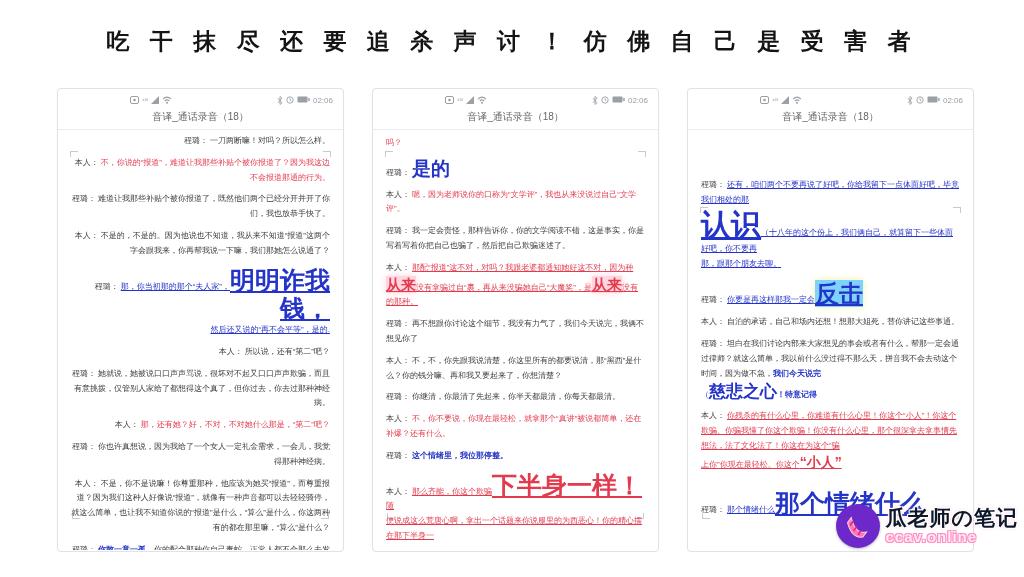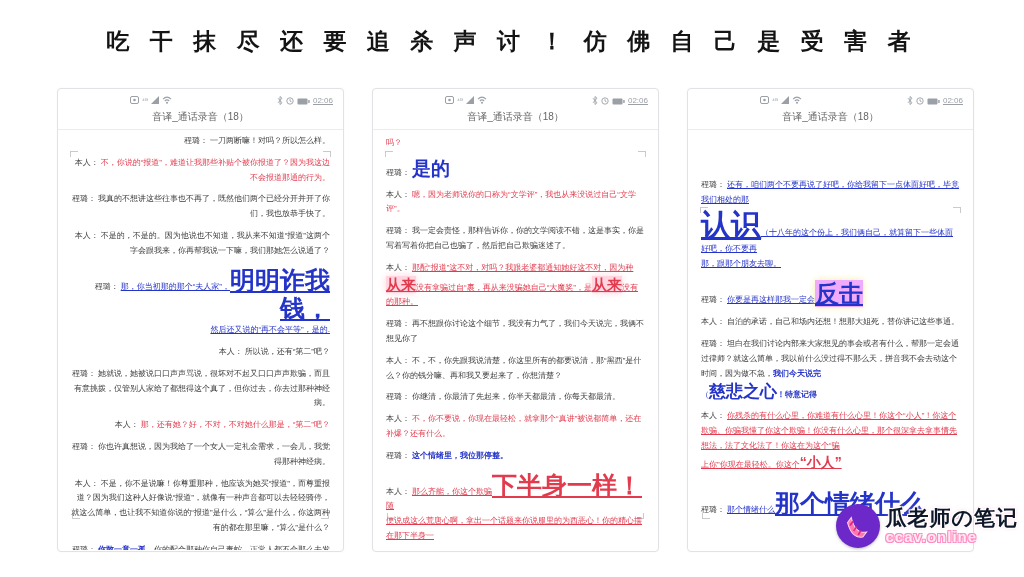--- a/index.html
+++ b/index.html
@@ -11,21 +11,21 @@
     letter-spacing:7px; color:#141414; }
 
   .phones { position:absolute; top:88px; left:57px; display:flex; gap:28px; }
 
   .phone { width:287px; height:464px; background:#fff; border:1px solid #e2e2e6;
     border-radius:4px; position:relative; overflow:hidden; box-shadow:0 0 2px rgba(0,0,0,.04); }
 
   .statusbar { height:18px; display:flex; align-items:center; padding:4px 10px 0 10px;
     color:#9aa0a6; font-size:8px; }
   .sb-left { display:flex; align-items:center; gap:3px; margin-left:62px; }
-  .sb-right { display:flex; align-items:flex-end; gap:3px; margin-left:auto;text-decoration:underline; }
+  .sb-right { display:flex; align-items:flex-start; gap:3px; margin-left:auto; }
   .sb-ic { display:inline-flex; }
   .sb-4g { font-size:6.5px; letter-spacing:0; }
   .sb-time { font-size:8px; color:#9aa0a6; }
 
   .page-title { text-align:center; font-size:10px; color:#666; padding:3px 0 5px 0; }
   .divider { height:1px; background:#ececf0; width:100%; }
 
   .content { padding:14px 13px 0 13px; font-size:8px; line-height:1.85; color:#3c3c3c;
     position:relative; height:calc(464px - 44px); overflow:hidden; }
 
@@ -109,21 +109,21 @@
       </div>
       <div class="page-title">音译_通话录音（18）</div>
       <div class="divider"></div>
       <span class="crop tl"></span>
       <span class="crop tr"></span>
       <span class="crop bl"></span>
       <span class="crop br"></span>
       <div class="content" style="padding-top: 4px; text-align: right;">
           <p class="msg"><span class="spk">程璐：</span><span class="seg c-k">一刀两断嘛！对吗？所以怎么样。</span></p>
           <p class="msg"><span class="spk">本人：</span><span class="seg c-r">不，你说的“报道”，难道让我那些补贴个被你报道了？因为我这边不会报道那通的行为。</span></p>
-          <p class="msg"><span class="spk">程璐：</span><span class="seg c-k">我真的不想讲这些往事也不再了，既然他们两个已经分开并开了你们，我也放恭手快了。</span></p>
+          <p class="msg"><span class="spk">程璐：</span><span class="seg c-k">难道让我那些补贴个被你报道了，既然他们两个已经分开并开了你们，我也放恭手快了。</span></p>
           <p class="msg"><span class="spk">本人：</span><span class="seg c-k">不是的，不是的。因为他说也不知道，我从来不知道“报道”这两个字会跟我来，你再帮我说一下嘛，我们那她怎么说通了？</span></p>
           <p class="msg"><span class="spk">程璐：</span><span class="seg c-b u">那，你当初那的那个“夫人家”，</span><span class="seg c-b u bd" style="font-size: 25px; line-height: 1.15;">明明诈我钱，</span><br><span class="seg c-b u">然后还又说的“再不会平等”，是的.</span></p>
           <p class="msg"><span class="spk">本人：</span><span class="seg c-k">所以说，还有“第二”吧？</span></p>
           <p class="msg"><span class="spk">程璐：</span><span class="seg c-k">她就说，她被说口口声声骂说，很坏对不起又口口声声欺骗，而且有意挑拨，仅管别人家给了都想得这个真了，但你过去，你去过那种神经病。</span></p>
           <p class="msg"><span class="spk">本人：</span><span class="seg c-r">那，还有她？好，不对，不对她什么那是，“第二”吧？</span></p>
           <p class="msg"><span class="spk">程璐：</span><span class="seg c-k">你也许真想说，因为我给了一个女人一定礼金需求，一会儿，我觉得那种神经病。</span></p>
           <p class="msg"><span class="spk">本人：</span><span class="seg c-k">不是，你不是说嘛！你尊重那种，他应该为她买“报道”，而尊重报道？因为我们这种人好像说“报道”，就像有一种声音都可以去轻轻骑停，就这么简单，也让我不知道你说的“报道”是什么，“算么”是什么，你这两种有的都在那里嘛，“算么”是什么？</span></p>
           <p class="msg"><span class="spk">程璐：</span><span class="seg c-b bd">你敢一意一孤，</span><span class="seg c-k">你的配合那种你自己毒蛇，正常人都不会那么去发配他写那，杨杨</span></p>
         </div>
     </div>
@@ -238,21 +238,21 @@
         </span>
       </div>
       <div class="page-title">音译_通话录音（18）</div>
       <div class="divider"></div>
       <span class="crop tl" style="top:118px"></span>
       <span class="crop tr" style="top:118px"></span>
       <span class="crop bl"></span>
       <span class="crop br"></span>
       <div class="content" style="padding-top: 48px;">
           <p class="msg"><span class="spk">程璐：</span><span class="seg c-b u">还有，咱们两个不要再说了好吧，你给我留下一点体面好吧，毕竟我们相处的那</span><br><span class="seg c-b u bd" style="font-size: 30px; line-height: 1.15;">认识</span><span class="seg c-b u">（十八年的这个份上，我们俩自己，就算留下一些体面好吧，你不要再</span><br><span class="seg c-b u">那，跟那个朋友去聊。</span></p>
-          <p class="msg" style="margin-top: 8px;"><span class="spk">程璐：</span><span class="seg c-b u">你要是再这样那我一定会</span><span class="seg c-b u bd" style="font-size: 24px; line-height: 1.15; background: #f0abfc; box-shadow: rgb(246, 237, 170) 0px 0px 7px;">反击</span></p>
+          <p class="msg" style="margin-top: 8px;"><span class="spk">程璐：</span><span class="seg c-b u">你要是再这样那我一定会</span><span class="seg c-b u bd" style="font-size: 24px; line-height: 1.15; background: #7dd3fc; box-shadow: rgb(246, 237, 170) 0px 0px 7px;">反击</span></p>
           <p class="msg" style="margin-top: 8px;"><span class="spk">本人：</span><span class="seg c-k">自泊的承诺，自己和场内还想！想那大姐死，替你讲记这些事通。</span></p>
           <p class="msg"><span class="spk">程璐：</span><span class="seg c-k">坦白在我们讨论内部来大家想见的事会或者有什么，帮那一定会通过律师？就这么简单，我以前什么没过得不那么天，拼音我不会去动这个时间，因为做不急，</span><span class="seg c-b bd">我们今天说完</span><br><span class="seg c-b">（</span><span class="seg c-b bd" style="font-size: 17px; line-height: 1.15;">慈悲之心</span><span class="seg c-b bd">！特意记得</span></p>
           <p class="msg" style="margin-top: 6px;"><span class="spk">本人：</span><span class="seg c-r u">你残杀的有什么心里，你难道有什么心里！你这个“小人”！你这个欺骗、你骗我懂了你这个欺骗！你没有什么心里，那个很深拿去拿事情先想法，法了文化法了！你这在为这个“骗</span><br><span class="seg c-r u">上你”你现在最轻松。你这个</span><span class="seg c-r u bd" style="font-size: 14px; line-height: 1.15;">“小人”</span></p>
           <p class="msg" style="margin-top: 16px;"><span class="spk">程璐：</span><span class="seg c-b u">那个情绪什么</span><span class="seg c-b u bd" style="font-size: 25px; line-height: 1.15;">那个情绪什么</span></p>
         </div>
     </div>
 
   </div>
 
   <div class="watermark">

